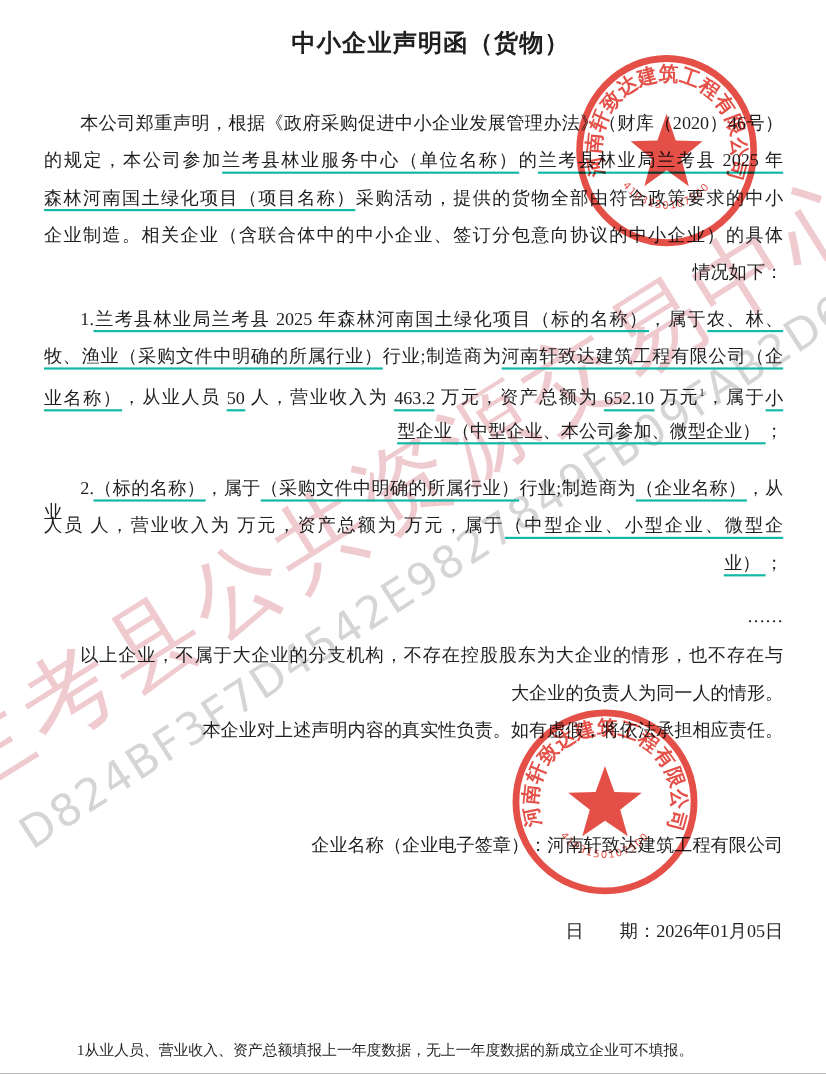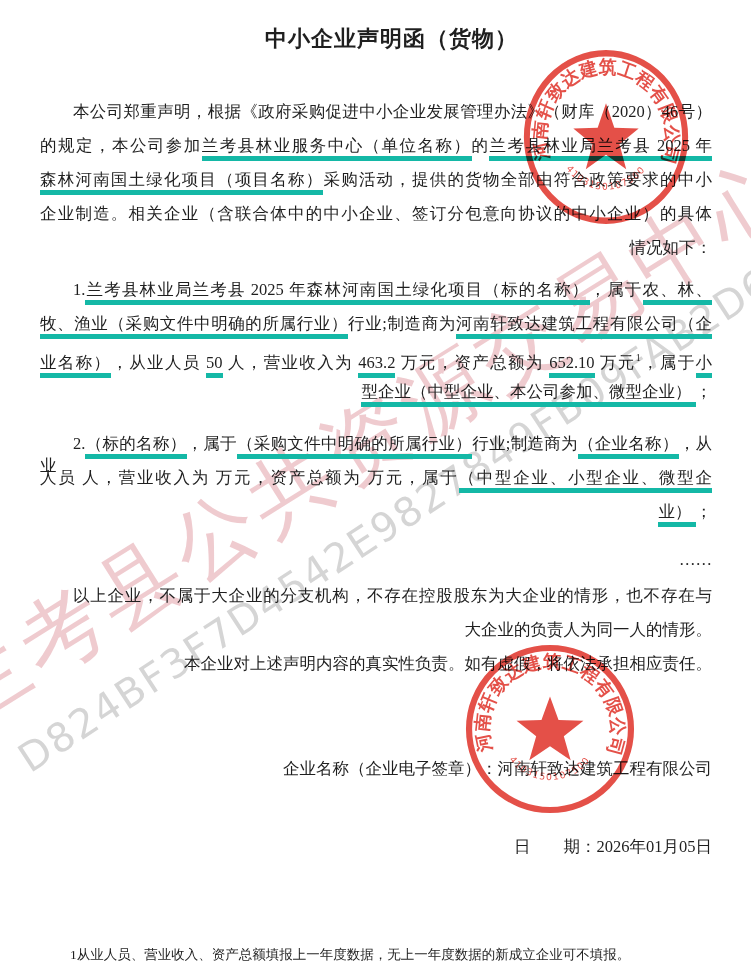--- a/index.html
+++ b/index.html
@@ -35,21 +35,21 @@
   }
   .body-wrap{
     position:absolute;left:40px;top:0;width:672px;height:976px;z-index:2;
   }
   .line{
     position:absolute;left:0;width:672px;
     font-size:16.5px;line-height:22px;white-space:pre-wrap;text-align:right;
   }
   .line.just{text-align:justify;text-align-last:justify;}
   .line.right{text-align:right;}
-  .u{border-bottom:5px solid #14b8a6;padding-bottom:1px;}
+  .u{border-bottom:2px solid #14b8a6;padding-bottom:1px;}
   .sup{font-size:10px;vertical-align:super;}
   .footnote{
     position:absolute;left:70px;top:946px;width:660px;
     font-size:13.5px;z-index:2;
   }
   
   .stamp{
     position:absolute;z-index:3;
     mix-blend-mode:multiply;opacity:0.85;
     pointer-events:none;

